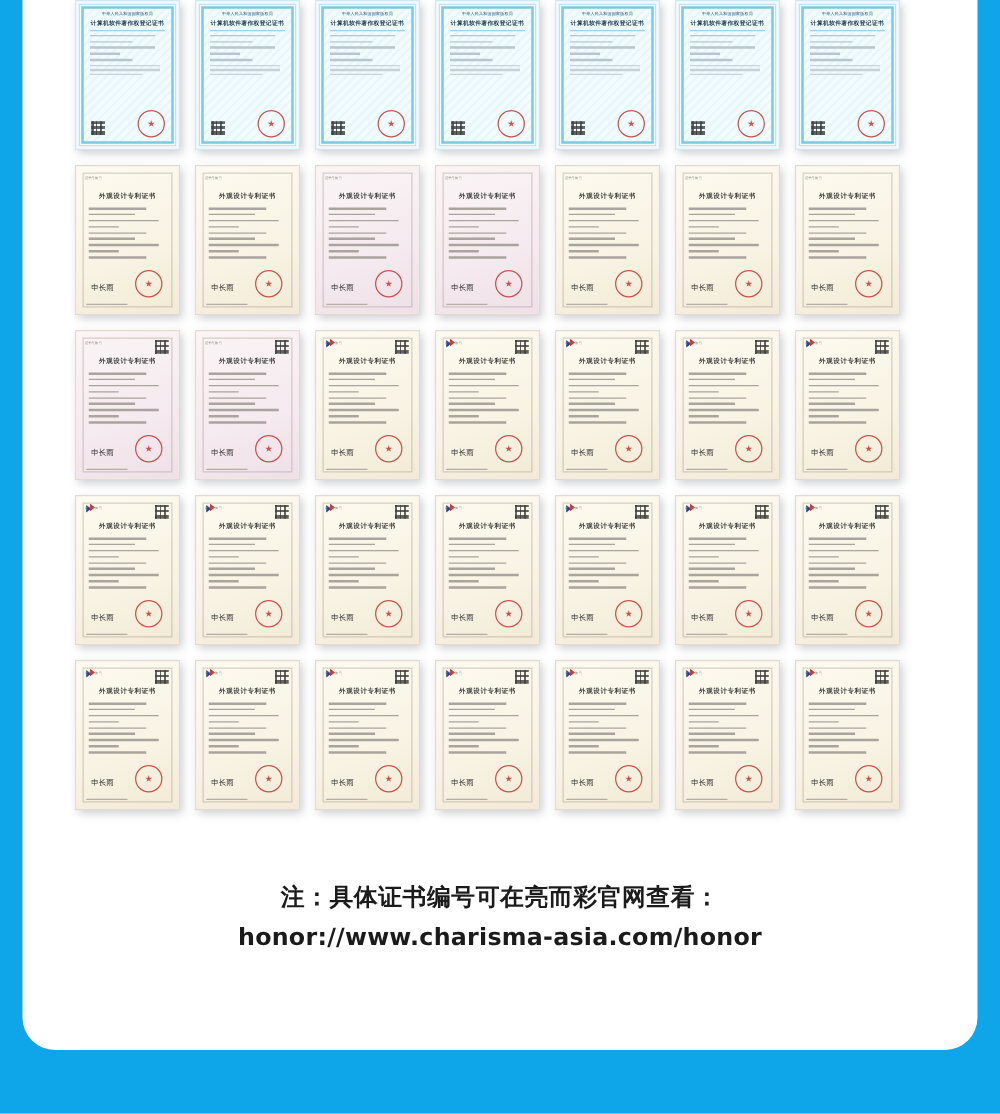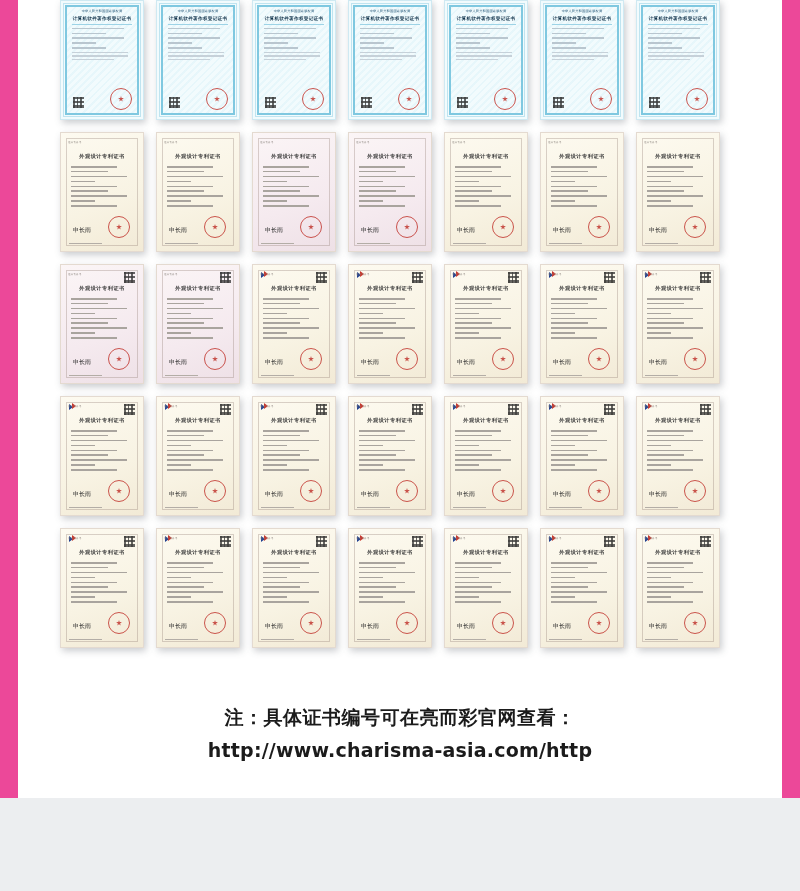--- a/index.html
+++ b/index.html
@@ -4,22 +4,22 @@
 <style>
   html, body {
     margin: 0;
     padding: 0;
     background: #eceef0;
     font-family: "Liberation Sans", sans-serif;
   }
   #page {
     position: relative;
     width: 800px;
-    height: 798px;
-    background: #ec4899;
+    height: 891px;
+    background: #0ea5e9;
     overflow: hidden;
   }
   .sheet {
     position: absolute;
     left: 18px;
     top: 0;
     width: 764px;
     height: 840px;
     background: #ffffff;
     border-radius: 0 0 26px 26px;
@@ -947,15 +947,15 @@
           <div class="sig">申长雨</div>
           <div class="footl"></div>
           <div class="qr" style="right:8px;top:7px;"></div>
           <div class="seal" style="right:13px;bottom:13px;"></div>
         </div>
       </div>
     </div>
 
   <div class="note" style="top:705px;">
     <div class="l1">注：具体证书编号可在亮而彩官网查看：</div>
-    <div class="l2">http://www.charisma-asia.com/http</div>
+    <div class="l2">honor://www.charisma-asia.com/honor</div>
   </div>
 </div>
 
 </body></html>

